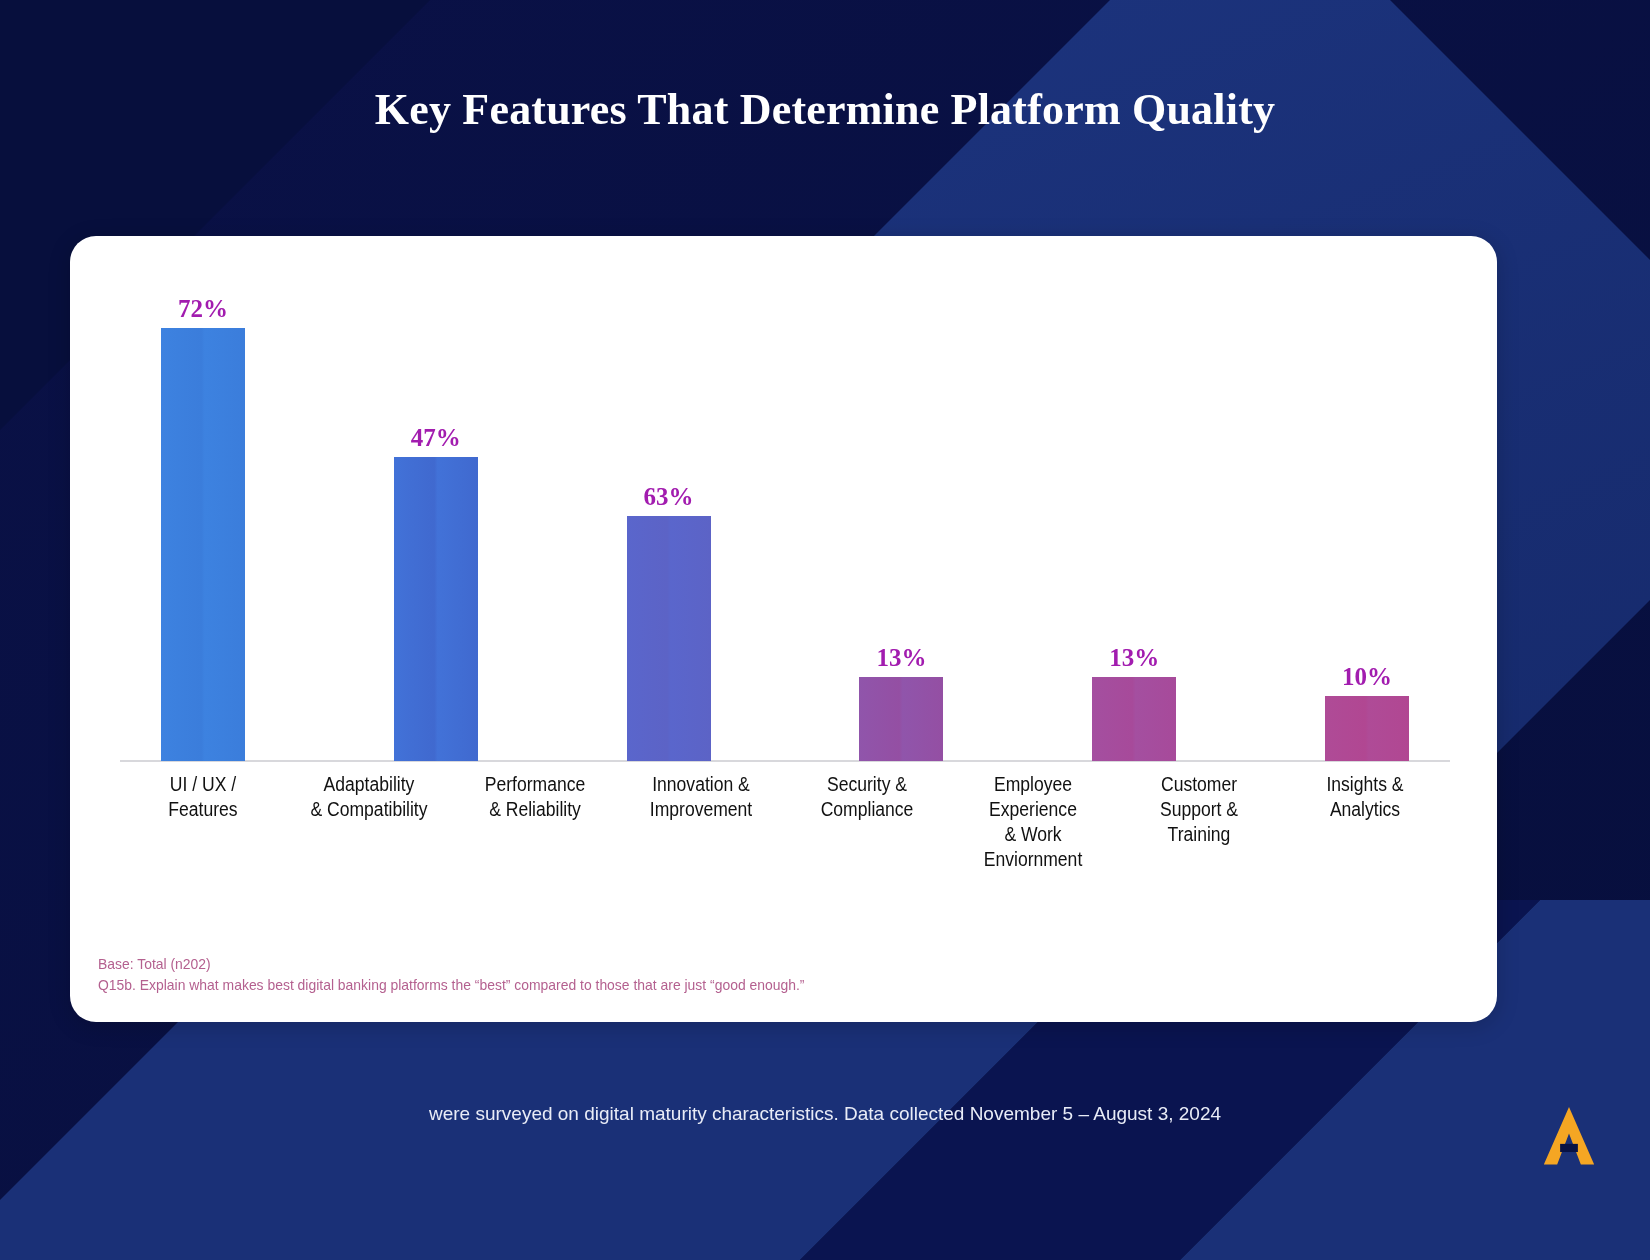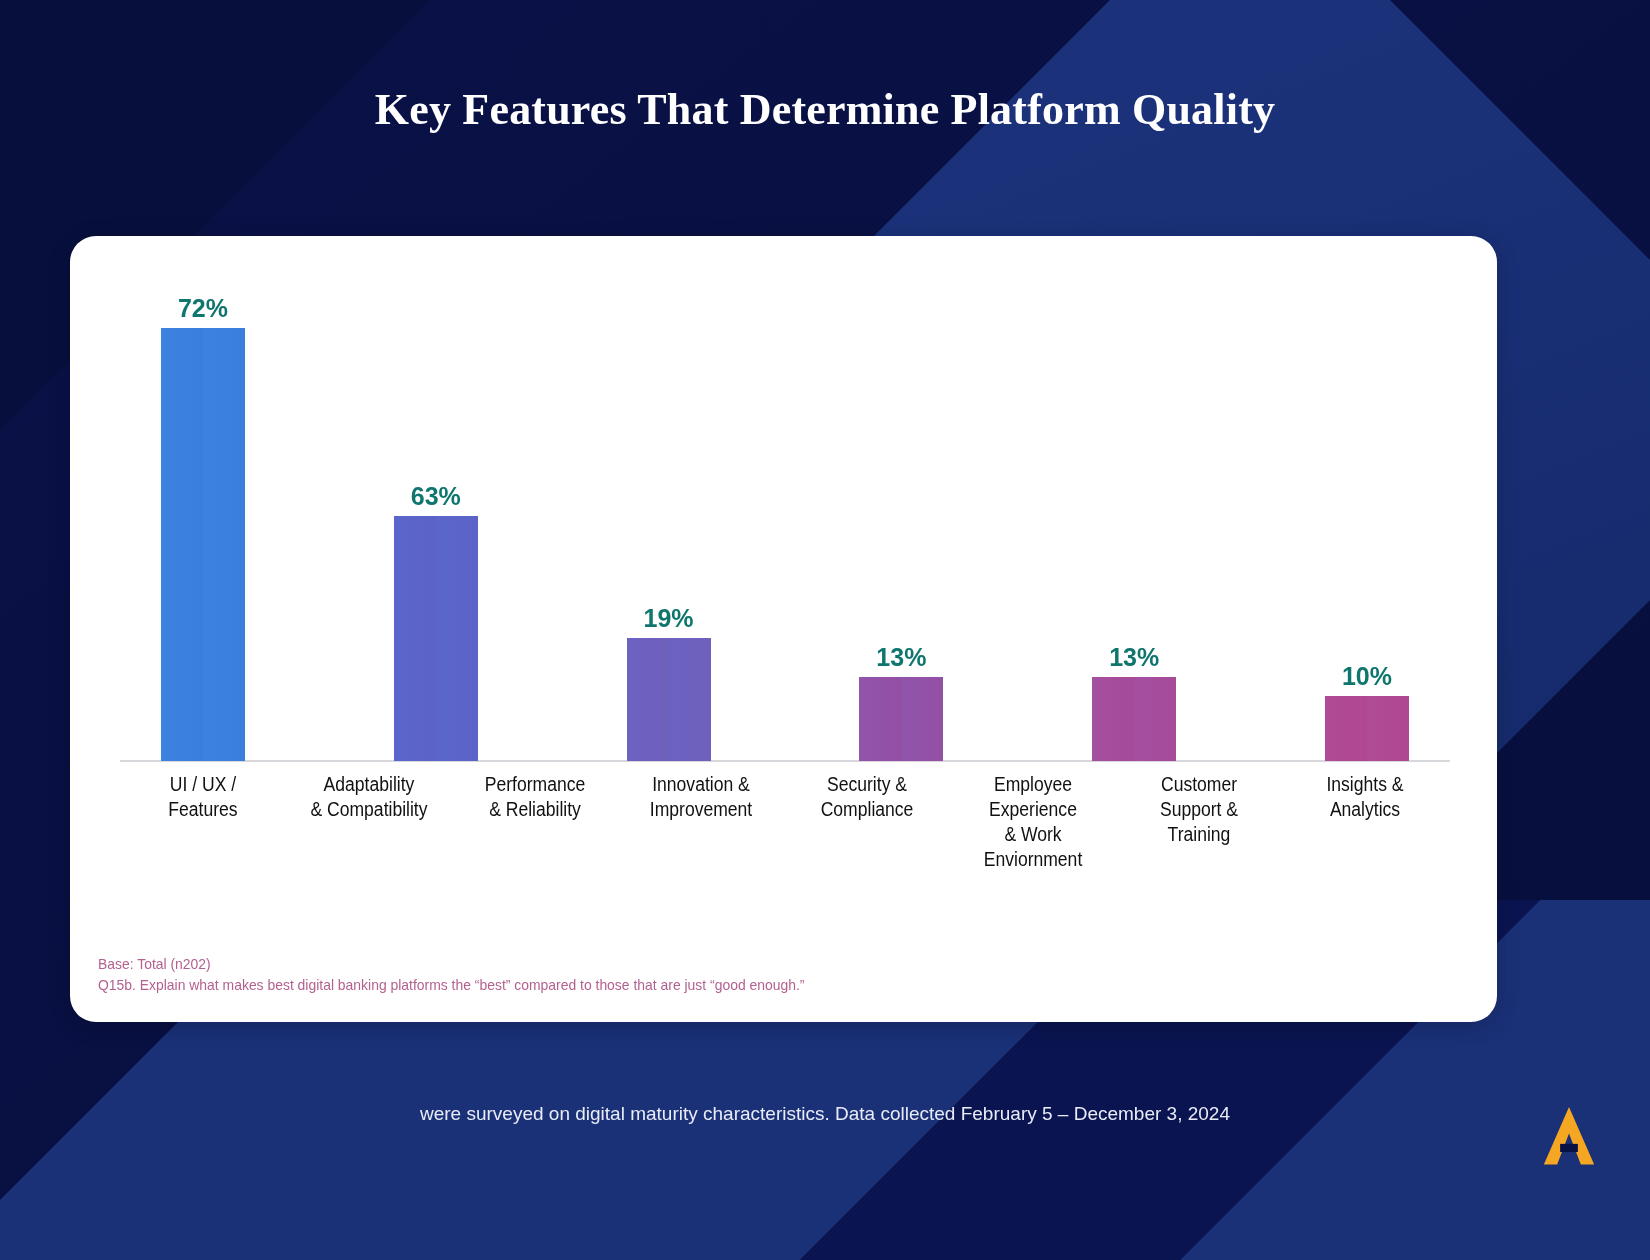--- a/index.html
+++ b/index.html
@@ -75,24 +75,24 @@
   .bar-slot {
     position: relative;
     width: 166px;
     height: 100%;
     display: flex;
     flex-direction: column;
     justify-content: flex-end;
     align-items: center;
   }
   .bar-value {
-    font-family: Liberation Sans, sans-serif;
+    font-family: Liberation Serif, serif;
     font-weight: bold;
     font-size: 25px;
-    color: #0f766e;
+    color: #a21caf;
     margin-bottom: 7px;
     line-height: 1;
   }
   .bar {
     width: 84px;
     border-radius: 0;
   }
 
   
   .xlabels {
@@ -189,30 +189,30 @@
 
     <div class="axis-line"></div>
 
     <div class="bars">
 
       <div class="bar-slot">
         <div class="bar-value">72%</div>
         <div class="bar" id="bar0" style="height: 465px; background: linear-gradient(to right, rgb(61, 130, 224) 0%, rgb(59, 125, 219) 48%, rgb(61, 130, 224) 52%, rgb(59, 125, 219) 100%);"></div>
       </div>
 
+      <div class="bar-slot">
+        <div class="bar-value">47%</div>
+        <div class="bar" id="bar1" style="height: 304px; background: linear-gradient(to right, rgb(66, 114, 216) 0%, rgb(64, 105, 207) 48%, rgb(66, 114, 216) 52%, rgb(64, 105, 207) 100%);"></div>
+      </div>
 
       <div class="bar-slot">
         <div class="bar-value">63%</div>
         <div class="bar" id="bar2" style="height: 245px; background: linear-gradient(to right, rgb(90, 102, 204) 0%, rgb(92, 99, 198) 48%, rgb(90, 102, 204) 52%, rgb(92, 99, 198) 100%);"></div>
       </div>
 
-      <div class="bar-slot">
-        <div class="bar-value">19%</div>
-        <div class="bar" id="bar3" style="height: 123px; background: linear-gradient(to right, rgb(108, 98, 194) 0%, rgb(111, 96, 187) 48%, rgb(108, 98, 194) 52%, rgb(111, 96, 187) 100%);"></div>
-      </div>
 
 
       <div class="bar-slot">
         <div class="bar-value">13%</div>
         <div class="bar" id="bar5" style="height: 84px; background: linear-gradient(to right, rgb(144, 85, 171) 0%, rgb(148, 79, 163) 48%, rgb(144, 85, 171) 52%, rgb(148, 79, 163) 100%);"></div>
       </div>
 
       <div class="bar-slot">
         <div class="bar-value">13%</div>
         <div class="bar" id="bar6" style="height: 84px; background: linear-gradient(to right, rgb(164, 79, 160) 0%, rgb(167, 74, 154) 48%, rgb(164, 79, 160) 52%, rgb(167, 74, 154) 100%);"></div>
@@ -248,21 +248,21 @@
     </div>
 
     <div class="footnotes">
       <div>Base: Total (n202)</div>
       <div>Q15b. Explain what makes best digital banking platforms the “best” compared to those that are just “good enough.”</div>
     </div>
 
   </div>
 
   <div class="source">
-    <div>were surveyed on digital maturity characteristics. Data collected February 5 – December 3, 2024</div>
+    <div>were surveyed on digital maturity characteristics. Data collected November 5 – August 3, 2024</div>
   </div>
 
   <svg class="logo" viewBox="0 0 100 100">
     <path d="M50 12 L84 90 L66 90 L50 48 L34 90 L16 90 Z" fill="#f5a623"></path>
     <rect x="38" y="62" width="24" height="11" fill="#081244"></rect>
     <path d="M62 56 L74 90 L62 90 Z" fill="#081244" opacity="0"></path>
   </svg>
 
 </div>
 

